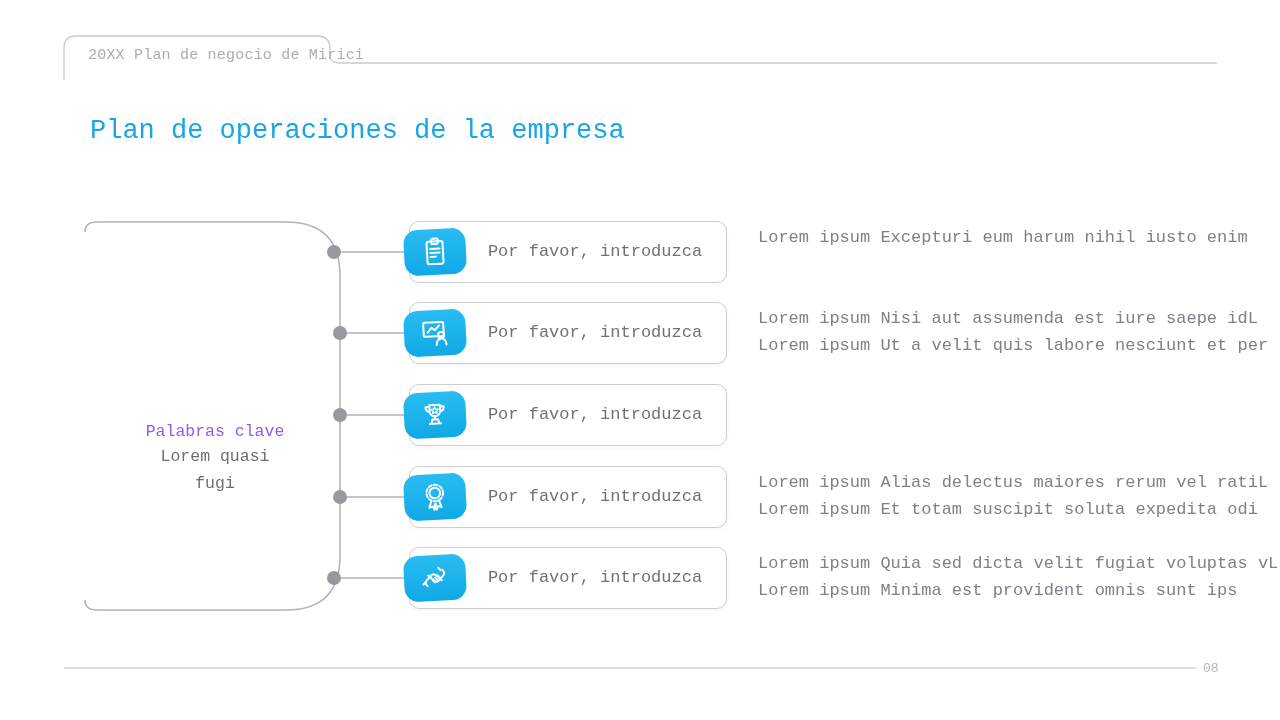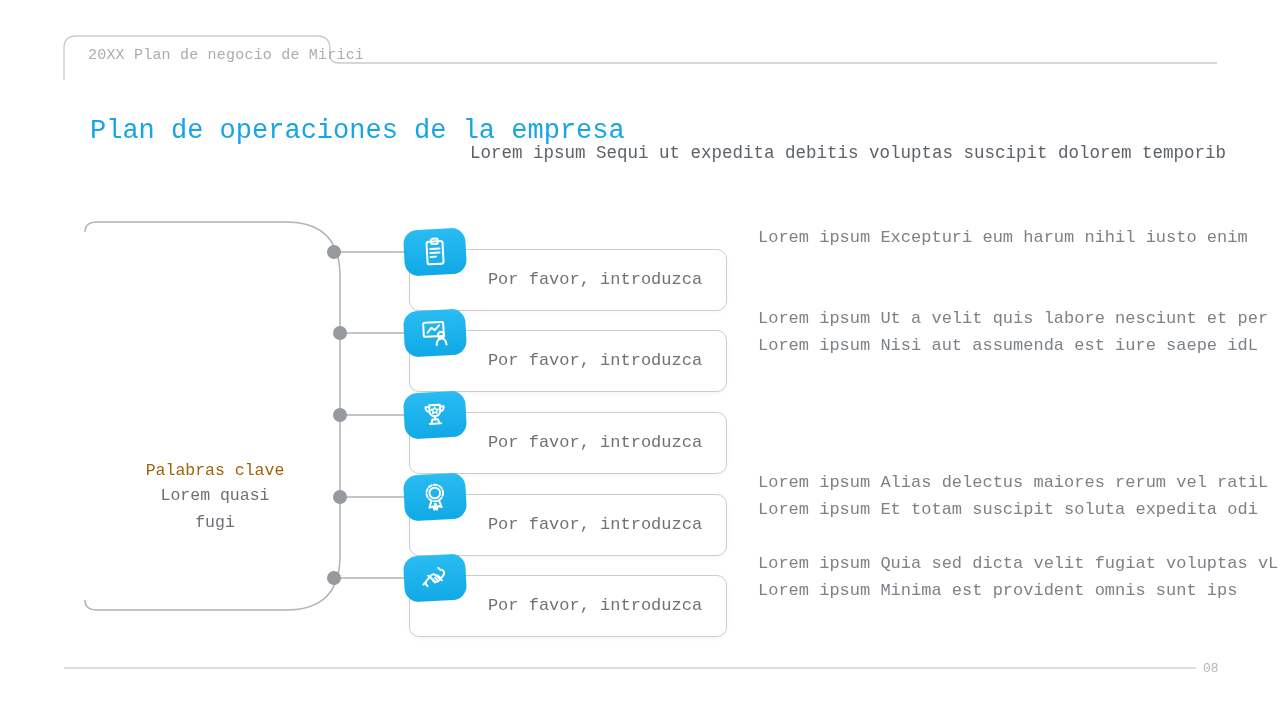--- a/index.html
+++ b/index.html
@@ -6,27 +6,26 @@
   .slide{
     position:relative;width:1280px;height:720px;background:#ffffff;
     font-family:Liberation Mono, monospace;overflow:hidden;
   }
   .deco{position:absolute;left:0;top:0;width:1280px;height:720px;z-index:0;}
   .abs{position:absolute;}
   .tab-title{left:88px;top:47px;font-size:15px;color:#a9adb1;letter-spacing:.2px;}
   .page-title{left:90px;top:116px;font-size:27px;font-weight:500;color:#18a5e6;}
   .subtitle{left:470px;top:143px;font-size:17.5px;color:#5c6268;}
   .keywords{left:90px;top:420px;width:250px;text-align:center;}
-  .keywords .kw-head{font-size:16.5px;color:#a16207;font-weight:500;line-height:24px;margin-top:39px;}
+  .keywords .kw-head{font-size:16.5px;color:#8b5cf6;font-weight:500;line-height:24px;}
   .keywords .kw-line{font-size:16.5px;color:#6a7076;line-height:26.5px;}
   .row-box{
     position:absolute;left:409px;width:318px;height:62px;background:#fff;
     border:1px solid #cbcdcf;border-radius:10px;box-sizing:border-box;
     box-shadow:0 2px 4px rgba(0,0,0,0.03);
-    margin-top:28px;
   }
   .row-label{
     margin-left:62px;width:calc(100% - 70px);text-align:center;
     line-height:60px;font-size:17px;color:#6e7377;white-space:nowrap;
   }
   .tile{
     position:absolute;left:404px;width:62px;height:46px;border-radius:14px;
     background:linear-gradient(180deg,#2abcf2 0%,#10a9e6 100%);
     display:flex;align-items:center;justify-content:center;
     transform:rotate(-3deg);z-index:2;
@@ -58,21 +57,20 @@
       <circle cx="340" cy="333" r="7"></circle>
       <circle cx="340" cy="415" r="7"></circle>
       <circle cx="340" cy="497" r="7"></circle>
       <circle cx="334" cy="578" r="7"></circle>
     </g>
     <line x1="64" y1="668" x2="1196" y2="668" stroke="#dcddde" stroke-width="2"></line>
   </svg>
 
   <div class="abs tab-title">20XX Plan de negocio de Mirici</div>
   <div class="abs page-title">Plan de operaciones de la empresa</div>
-  <div class="abs subtitle">Lorem ipsum Sequi ut expedita debitis voluptas suscipit dolorem temporib</div>
 
   <div class="abs keywords">
     <div class="kw-head">Palabras clave</div>
     <div class="kw-line">Lorem quasi</div>
     <div class="kw-line">fugi</div>
   </div>
 
   <div class="row-box t1">
     <div class="row-label">Por favor, introduzca</div>
   </div>
@@ -94,22 +92,22 @@
   </div>
   <div class="tile i2">
     <svg width="32" height="32" viewBox="0 0 24 24">
       <rect x="3.5" y="4" width="15" height="10.5" rx="1"></rect>
       <polyline points="6.5,11.5 9.5,8 12,9.8 15.3,6.4"></polyline>
       <circle cx="16.5" cy="13.8" r="2.3"></circle>
       <path d="M12.8,21 q0.4,-4.6 3.7,-4.6 q3.3,0 3.7,4.6"></path>
     </svg>
   </div>
   <div class="abs desc d2">
+    <div>Lorem ipsum Nisi aut assumenda est iure saepe idL</div>
     <div>Lorem ipsum Ut a velit quis labore nesciunt et per</div>
-    <div>Lorem ipsum Nisi aut assumenda est iure saepe idL</div>
   </div>
 
   <div class="row-box t3">
     <div class="row-label">Por favor, introduzca</div>
   </div>
   <div class="tile i3">
     <svg width="32" height="32" viewBox="0 0 24 24">
       <path d="M8,4.5 h8 v4.5 a4,4 0 0 1 -8 0 z"></path>
       <path d="M8,5.8 h-2.8 a2.8,3 0 0 0 2.8,3.6"></path>
       <path d="M16,5.8 h2.8 a2.8,3 0 0 1 -2.8,3.6"></path>

